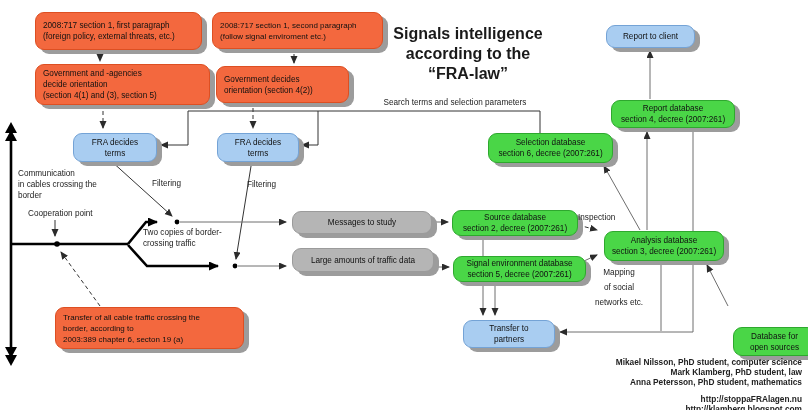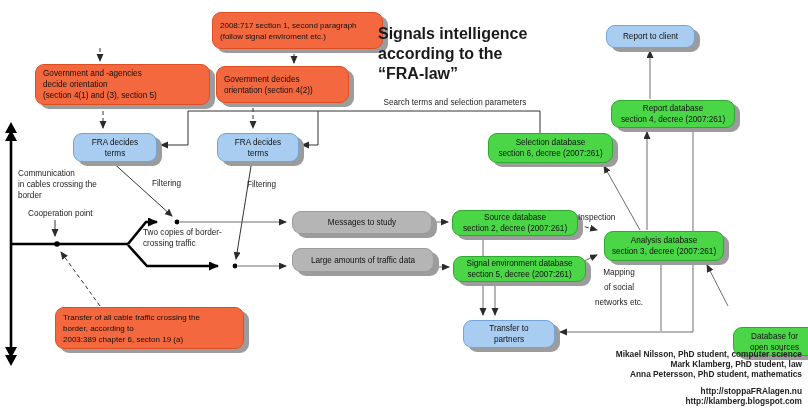--- a/index.html
+++ b/index.html
@@ -20,26 +20,26 @@
   .orange{background:var(--orange); border-color:var(--orange-border);}
   .green {background:var(--green);  border-color:var(--green-border);}
   .blue  {background:var(--blue);   border-color:var(--blue-border);}
   .gray  {background:var(--gray);   border-color:var(--gray-border);}
   .lbl{
     position:absolute; z-index:3; font-size:8.2px; line-height:11px;
     color:#222; white-space:pre;
   }
   .title{
     position:absolute; z-index:3; left:378px; top:24px; width:180px;
-    text-align:left; font-size:16px; font-weight:bold; line-height:20px;
+    text-align:center; font-size:16px; font-weight:bold; line-height:20px;
     color:#1a1a1a; white-space:pre;
   }
   .credits{
     position:absolute; z-index:3; right:6px; text-align:right;
-    font-size:8.3px; font-weight:bold; color:#222; line-height:10px; white-space:pre;
+    font-size:8.3px; font-weight:bold; color:#222; line-height:10px; white-space:pre;margin-top:8px;
   }
 </style>
 </head>
 <body>
 
 <div id="canvas">
 
   <svg id="wires" width="808" height="410">
     <defs>
       <marker id="mThin" markerUnits="userSpaceOnUse" markerWidth="9" markerHeight="8" refX="7" refY="3.5" orient="auto">
@@ -107,20 +107,22 @@
       <circle cx="177" cy="222" r="2.4"></circle>
       <circle cx="235" cy="266" r="2.4"></circle>
       <circle cx="57" cy="244" r="2.8"></circle>
     </g>
   </svg>
 
   <div class="title">Signals intelligence
 according to the
 “FRA-law”</div>
 
+  <div class="node orange leftpad" style="left:35px;top:12px;width:158px;height:36px;">2008:717 section 1, first paragraph
+(foreign policy, external threats, etc.)</div>
   <div class="node orange leftpad" style="left:212px;top:12px;width:162px;height:35px;font-size:8px;">2008:717 section 1, second paragraph
 (follow signal enviroment etc.)</div>
   <div class="node orange leftpad" style="left:35px;top:64px;width:166px;height:39px;">Government and -agencies
 decide orientation
 (section 4(1) and (3), section 5)</div>
   <div class="node orange leftpad" style="left:216px;top:66px;width:124px;height:35px;">Government decides
 orientation (section 4(2))</div>
   <div class="node orange leftpad" style="left:55px;top:307px;width:180px;height:40px;font-size:8px;">Transfer of all cable traffic crossing the
 border, according to
 2003:389 chapter 6, secton 19 (a)</div>

